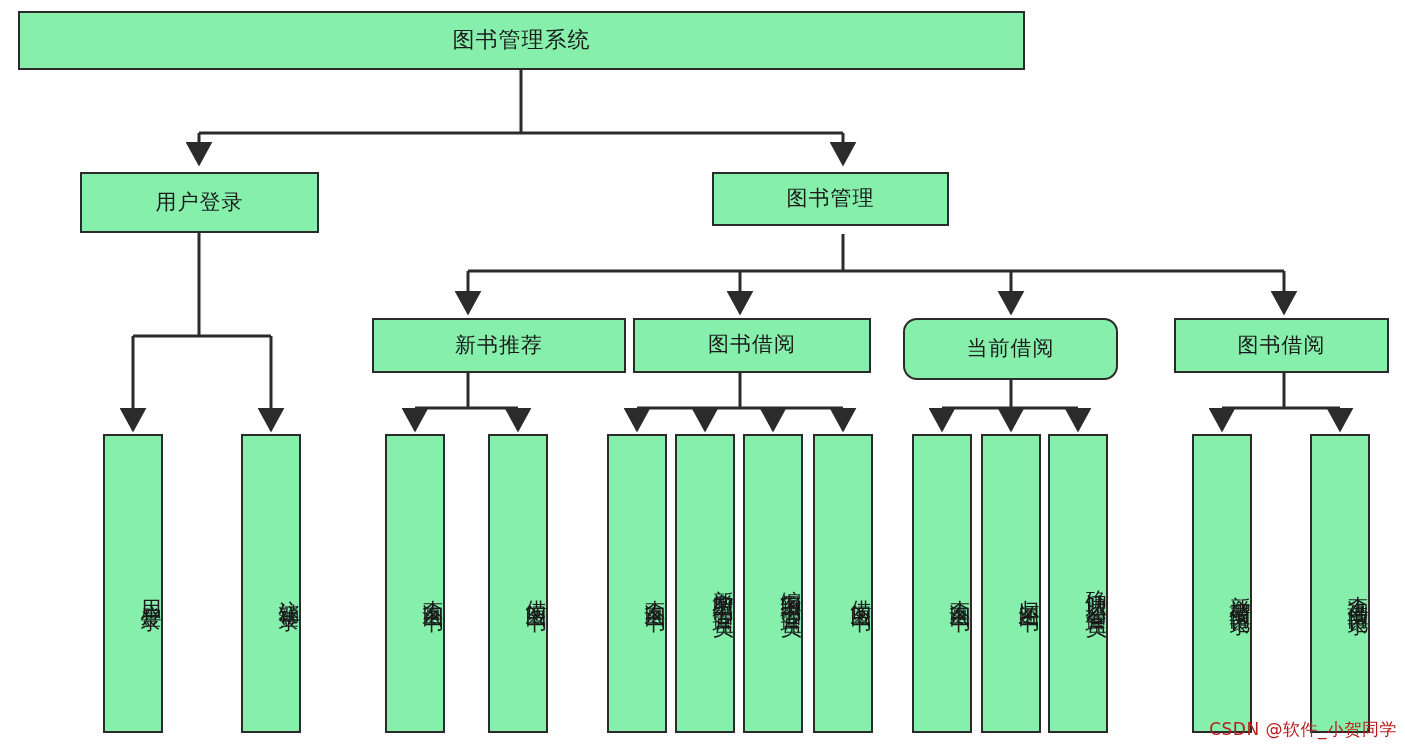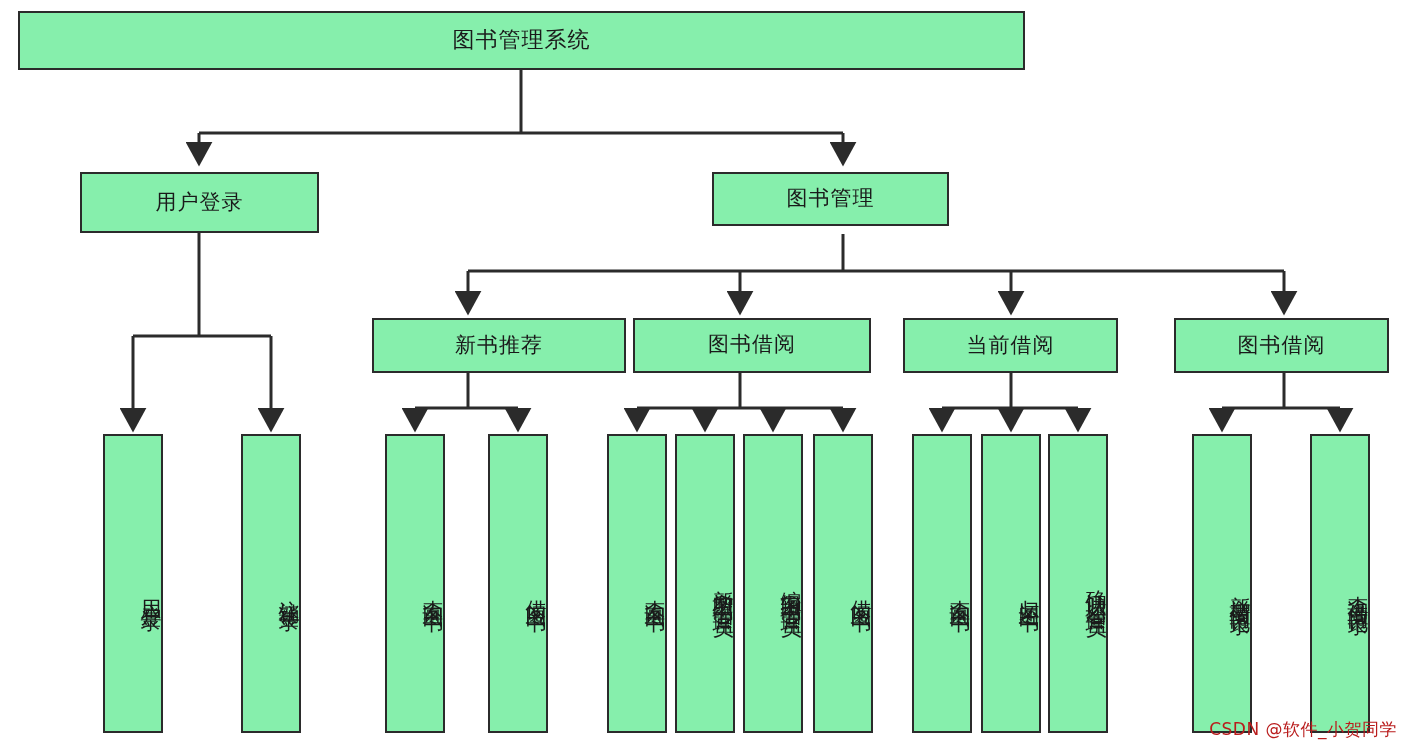--- a/index.html
+++ b/index.html
@@ -137,21 +137,21 @@
   <div class="node h-node" style="left:712px; top:172px; width:237px; height:54px;">
     <span>图书管理</span>
   </div>
 
   <div class="node h-node" style="left:372px; top:318px; width:254px; height:55px;">
     <span>新书推荐</span>
   </div>
   <div class="node h-node" style="left:633px; top:318px; width:238px; height:55px;font-family:Liberation Mono, monospace;">
     <span>图书借阅</span>
   </div>
-  <div class="node h-node" style="left:903px; top:318px; width:215px; height:55px;">
+  <div class="node h-node" style="left:903px; top:318px; width:215px; height:62px;border-radius:14px;">
     <span>当前借阅</span>
   </div>
   <div class="node h-node" style="left:1174px; top:318px; width:215px; height:55px;">
     <span>图书借阅</span>
   </div>
 
   <div class="node v-node" style="left:103px; top:434px; width:60px; height:299px;">
     <span class="v-label">用户登录</span>
   </div>
   <div class="node v-node" style="left:241px; top:434px; width:60px; height:299px;">

